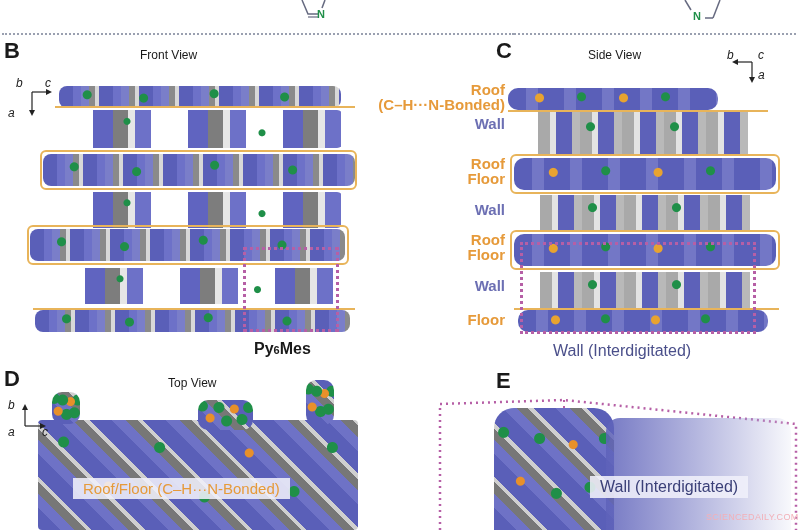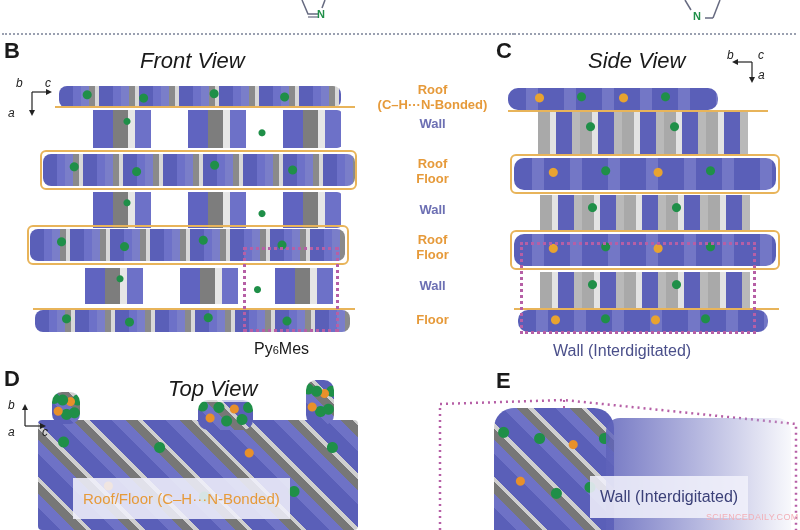--- a/index.html
+++ b/index.html
@@ -1,23 +1,23 @@
 <!DOCTYPE html>
 <html><head>
 <meta charset="utf-8">
 <style>
   * { box-sizing: border-box; margin: 0; padding: 0; }
   html, body { width: 800px; height: 530px; background: #ffffff; overflow: hidden; }
   body { position: relative; font-family: "Liberation Sans", sans-serif; }
   .abs { position: absolute; }
   .panel-letter { font-weight: bold; font-size: 22px; color: #1a1a1a; }
-  .view-title { font-size: 22px; color: #1a1a1a; font-style: italic; }
+  .view-title { font-size: 12px; color: #1a1a1a; }
   .orange { color: #e69a3a; }
   .purple { color: #6c6fb3; }
-  .lbl { font-weight: bold; font-size: 13px; text-align: center; line-height: 15px; }
+  .lbl { font-weight: bold; font-size: 15px; text-align: right; line-height: 15px; }
   .dotted-sep { border-top: 2px dotted #9aa0b0; }
   .band { border: 2px solid #e8b45a; border-radius: 6px; }
   .lineband { border-top: 2px solid #e8b45a; }
   .pinkbox { border: 3px dotted #b65fa6; }
   .mol-layer {
     background:
       radial-gradient(circle at 10% 40%, #1f8f48 0 4px, transparent 5px),
       radial-gradient(circle at 30% 55%, #1f8f48 0 4px, transparent 5px),
       radial-gradient(circle at 55% 35%, #1f8f48 0 4px, transparent 5px),
       radial-gradient(circle at 80% 50%, #1f8f48 0 4px, transparent 5px),
@@ -51,21 +51,21 @@
       radial-gradient(circle at 8% 20%, #1f8f48 0 5px, transparent 6px),
       radial-gradient(circle at 22% 60%, #e8902a 0 4px, transparent 5px),
       radial-gradient(circle at 38% 25%, #1f8f48 0 5px, transparent 6px),
       radial-gradient(circle at 52% 70%, #1f8f48 0 5px, transparent 6px),
       radial-gradient(circle at 66% 30%, #e8902a 0 4px, transparent 5px),
       radial-gradient(circle at 80% 65%, #1f8f48 0 5px, transparent 6px),
       radial-gradient(circle at 92% 25%, #1f8f48 0 5px, transparent 6px),
       repeating-linear-gradient(45deg, #5a5fb8 0 16px, #6e72c6 16px 26px, #777 26px 34px, #cfcfcf 34px 38px);
   }
   .axis-letter { font-style: italic; font-size: 12px; color: #222; }
-  .label-box { background: rgba(240,240,250,0.88); padding: 12px 10px; }
+  .label-box { background: rgba(240,240,250,0.88); padding: 2px 10px; }
 </style>
 </head>
 <body>
 
 <div class="abs" style="left:300px;top:0;width:30px;height:28px;">
   <svg width="30" height="28">
     <polyline points="2,0 8,14 18,14" fill="none" stroke="#666a80" stroke-width="1.5"></polyline>
     <line x1="8" y1="17" x2="18" y2="17" stroke="#666a80" stroke-width="1.2"></line>
     <line x1="25" y1="0" x2="22" y2="8" stroke="#666a80" stroke-width="1.5"></line>
   </svg>
@@ -106,21 +106,21 @@
   <div class="abs mol-layer" style="left:-12px;top:72px;width:312px;height:32px;"></div>
   <div class="abs mol-wall" style="left:18px;top:110px;width:270px;height:36px;"></div>
   <div class="abs band" style="left:-28px;top:143px;width:322px;height:40px;"></div>
   <div class="abs mol-layer" style="left:-25px;top:147px;width:315px;height:32px;"></div>
   <div class="abs mol-wall" style="left:10px;top:186px;width:275px;height:36px;"></div>
   <div class="abs lineband" style="left:-22px;top:226px;width:322px;"></div>
   <div class="abs mol-layer" style="left:-20px;top:228px;width:315px;height:22px;"></div>
   <div class="abs pinkbox" style="left:188px;top:165px;width:96px;height:85px;"></div>
 </div>
 
-<div class="abs" style="left:254px;top:340px;font-weight:normal;font-size:16px;color:#1a1a1a;">
+<div class="abs" style="left:254px;top:340px;font-weight:bold;font-size:16px;color:#1a1a1a;">
   <span>Py</span><span style="font-size:11px;">6</span><span>Mes</span>
 </div>
 
 <div class="abs lbl orange" style="left:360px;top:82px;width:145px;">
   <div>Roof</div>
   <div>(C–H···N-Bonded)</div>
 </div>
 <div class="abs lbl purple" style="left:360px;top:116px;width:145px;">
   <div>Wall</div>
 </div>

